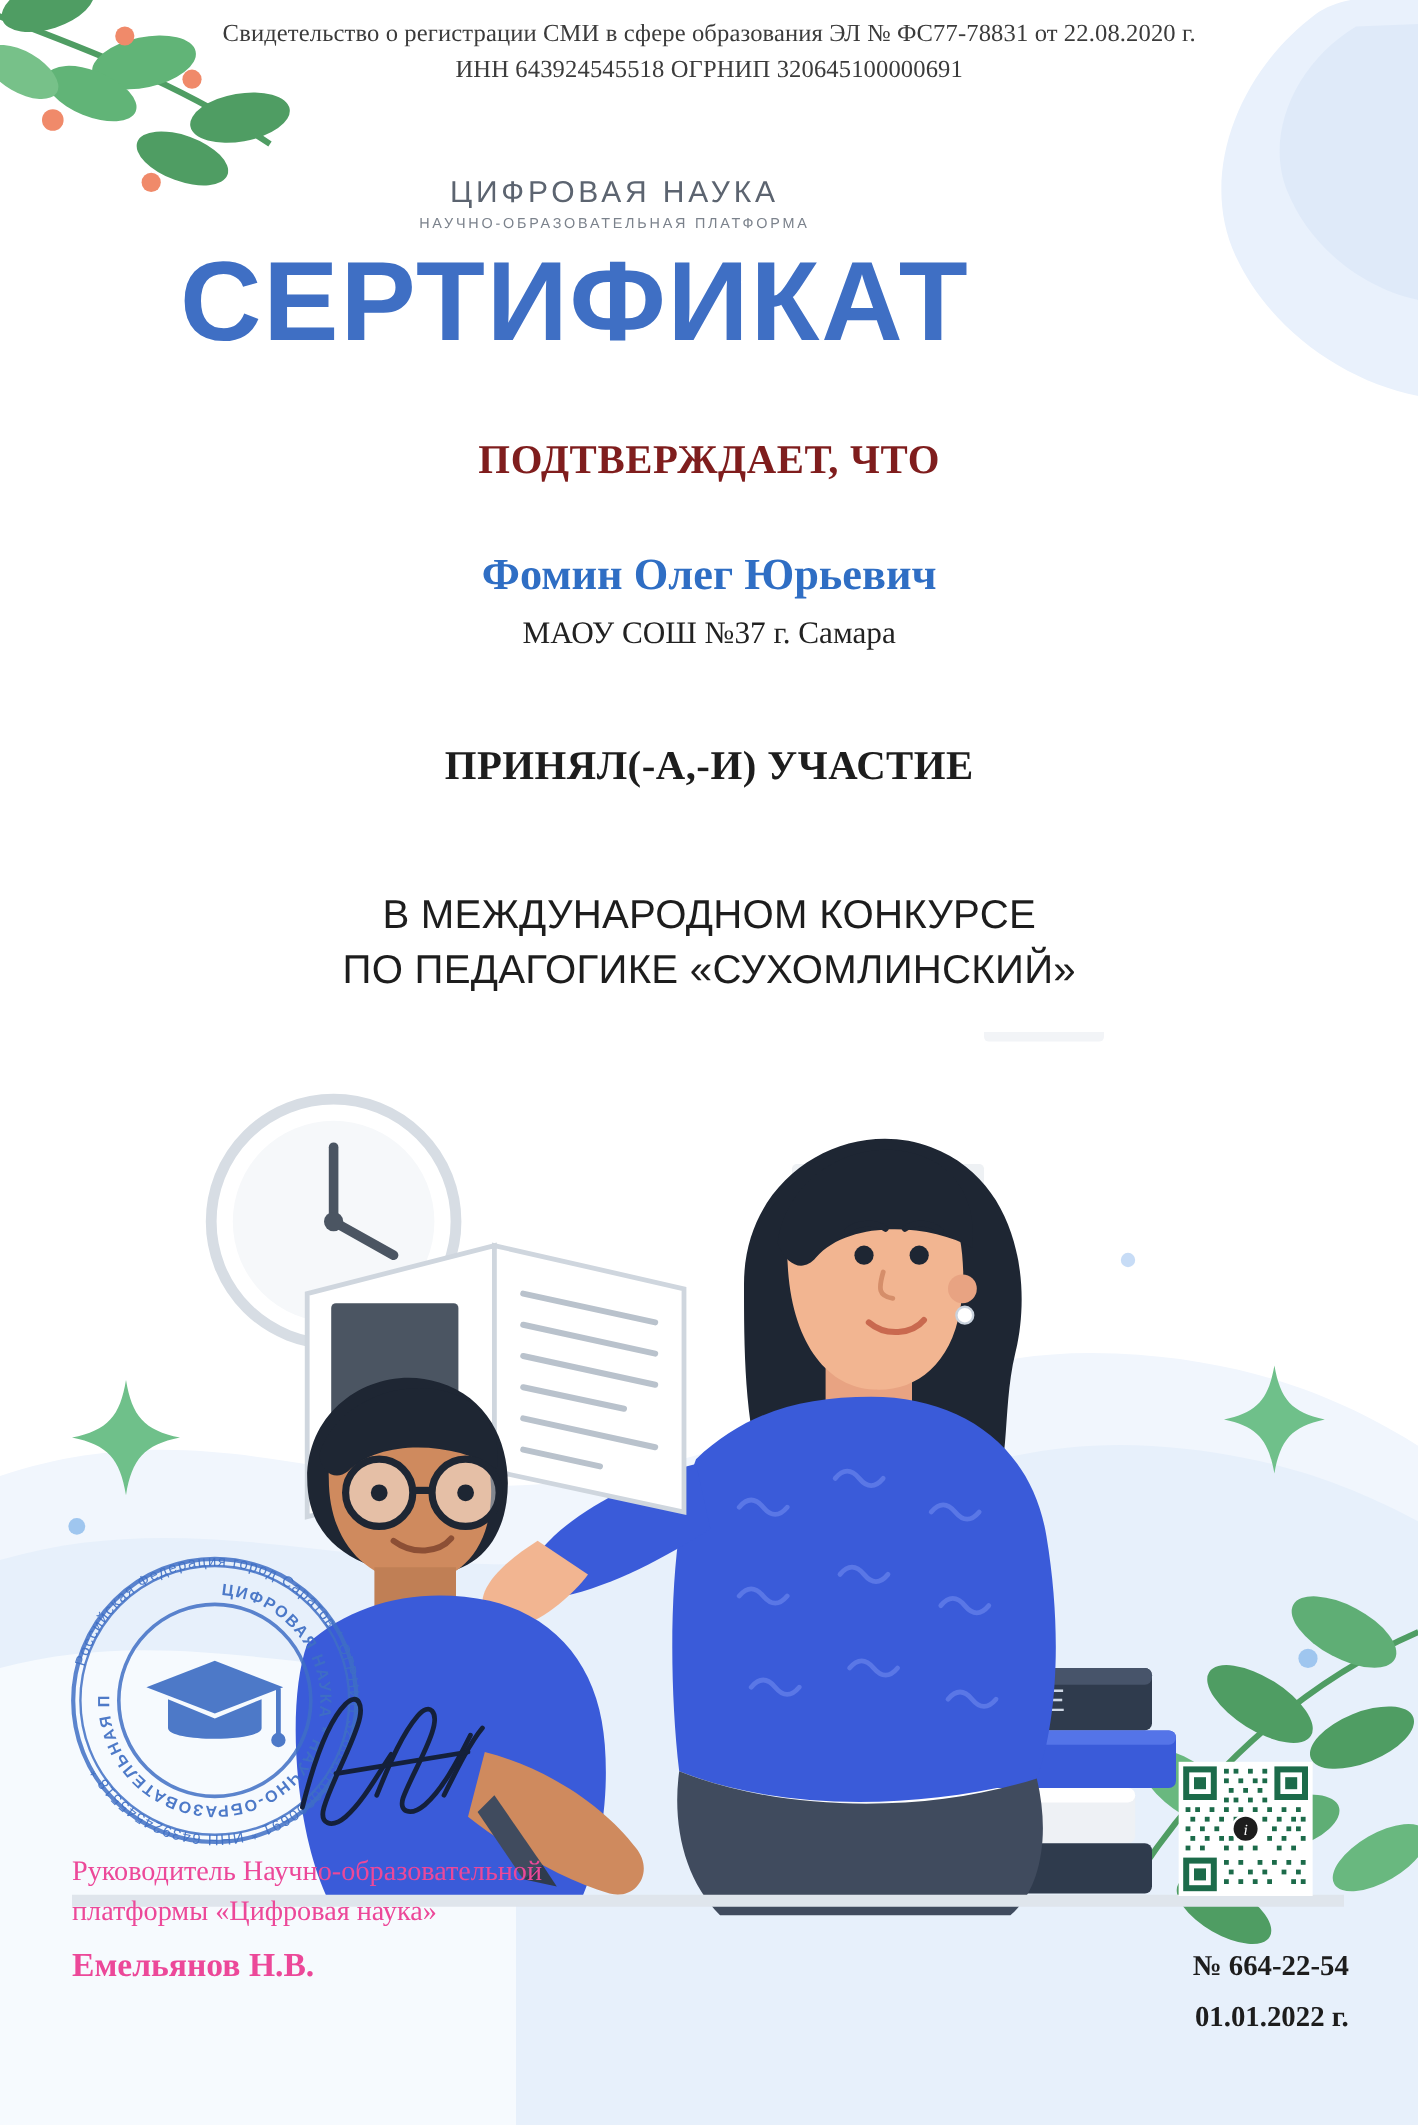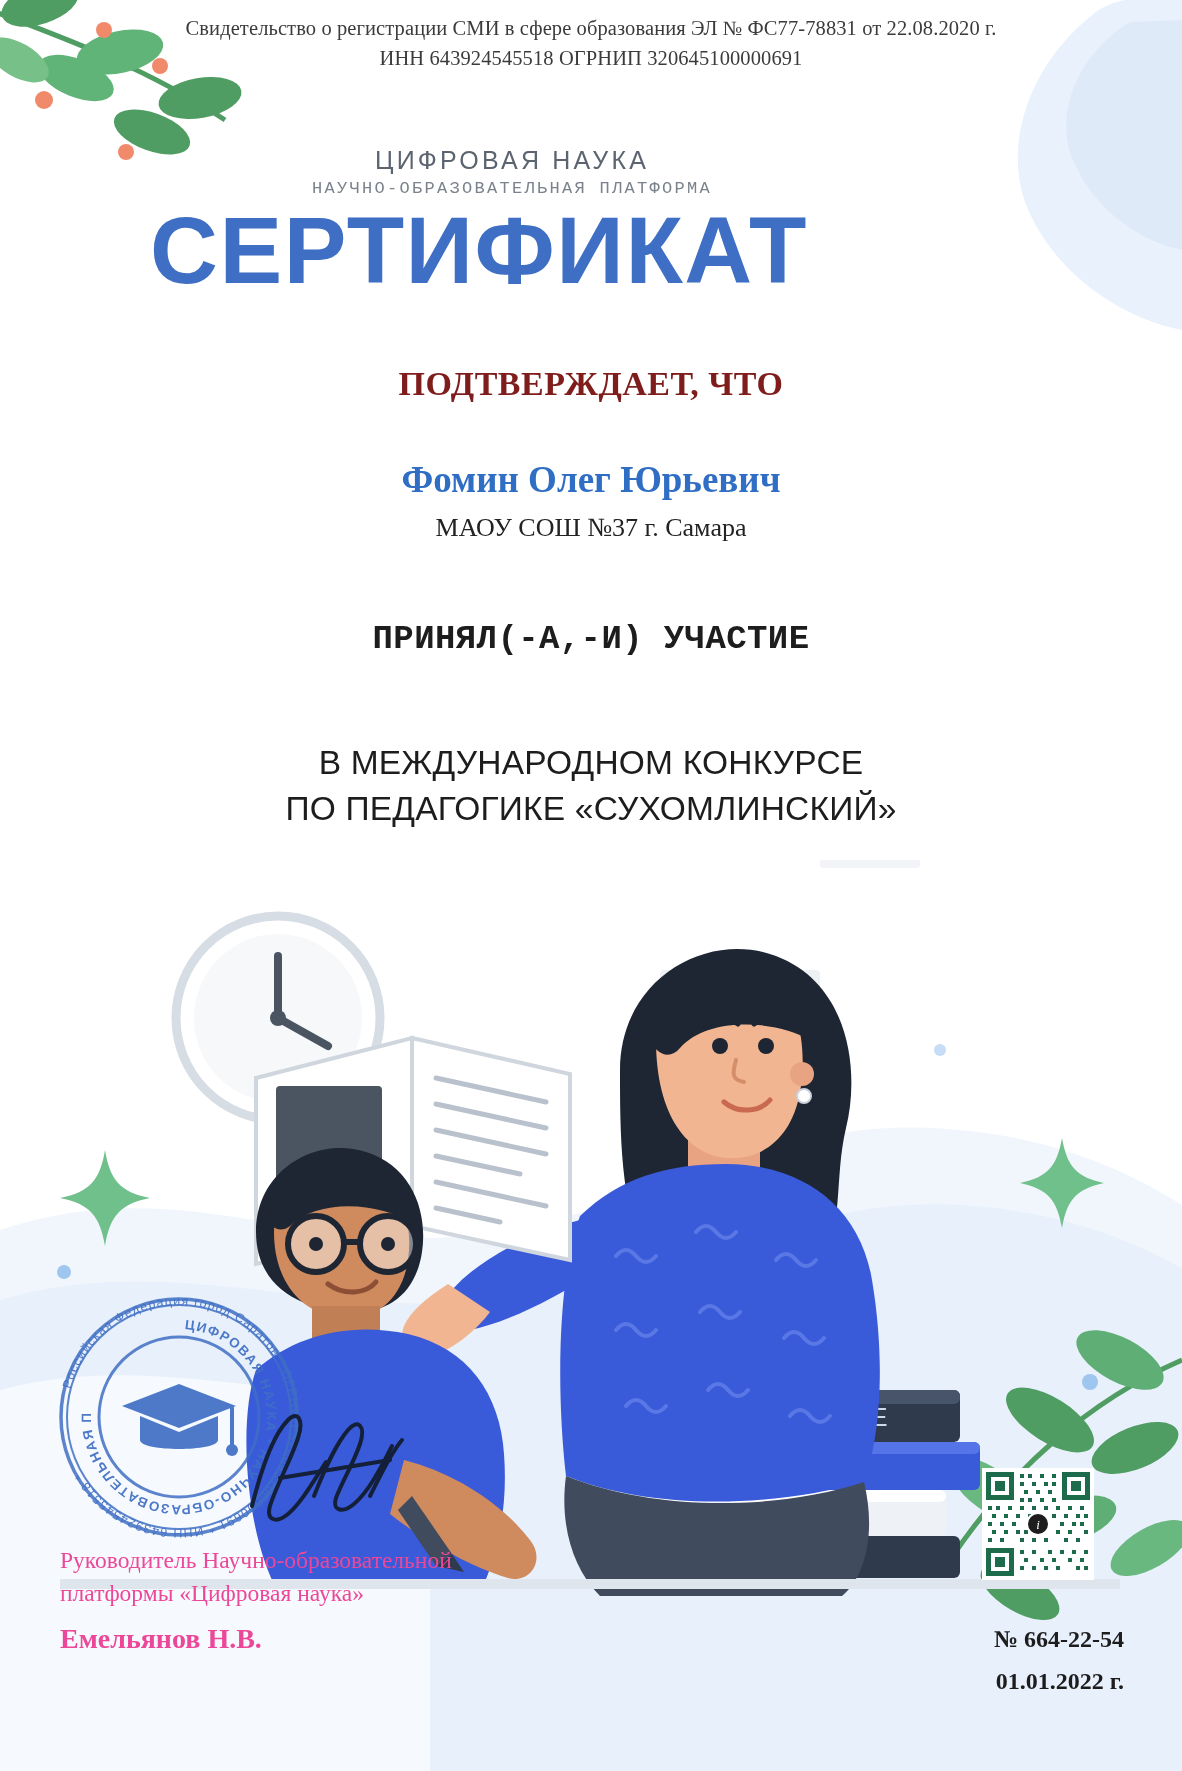--- a/index.html
+++ b/index.html
@@ -50,22 +50,22 @@
     text-align: center;
   }
   .brand-name {
     font-family: "Liberation Sans", sans-serif;
     font-size: 25px;
     letter-spacing: 3.2px;
     color: #5c6470;
     font-weight: 400;
   }
   .brand-sub {
-    font-family: Liberation Mono, monospace;
-    font-size: 17px;
+    font-family: Liberation Sans, sans-serif;
+    font-size: 12px;
     letter-spacing: 2.3px;
     color: #7b828c;
     margin-top: 4px;
   }
 
   
   .cert-title {
     position: absolute;
     top: 204px;
     left: 0;
@@ -102,21 +102,21 @@
     color: #2f6ec4;
   }
   .org {
     top: 513px;
     font-family: "Liberation Serif", serif;
     font-size: 26px;
     color: #222222;
   }
   .participated {
     top: 620px;
-    font-family: Liberation Mono, monospace;
+    font-family: Liberation Serif, serif;
     font-weight: bold;
     font-size: 34px;
     letter-spacing: 0.4px;
     color: #1d1d1d;
   }
   .event {
     top: 740px;
     font-family: "Liberation Sans", sans-serif;
     font-weight: normal;
     font-size: 33.5px;

